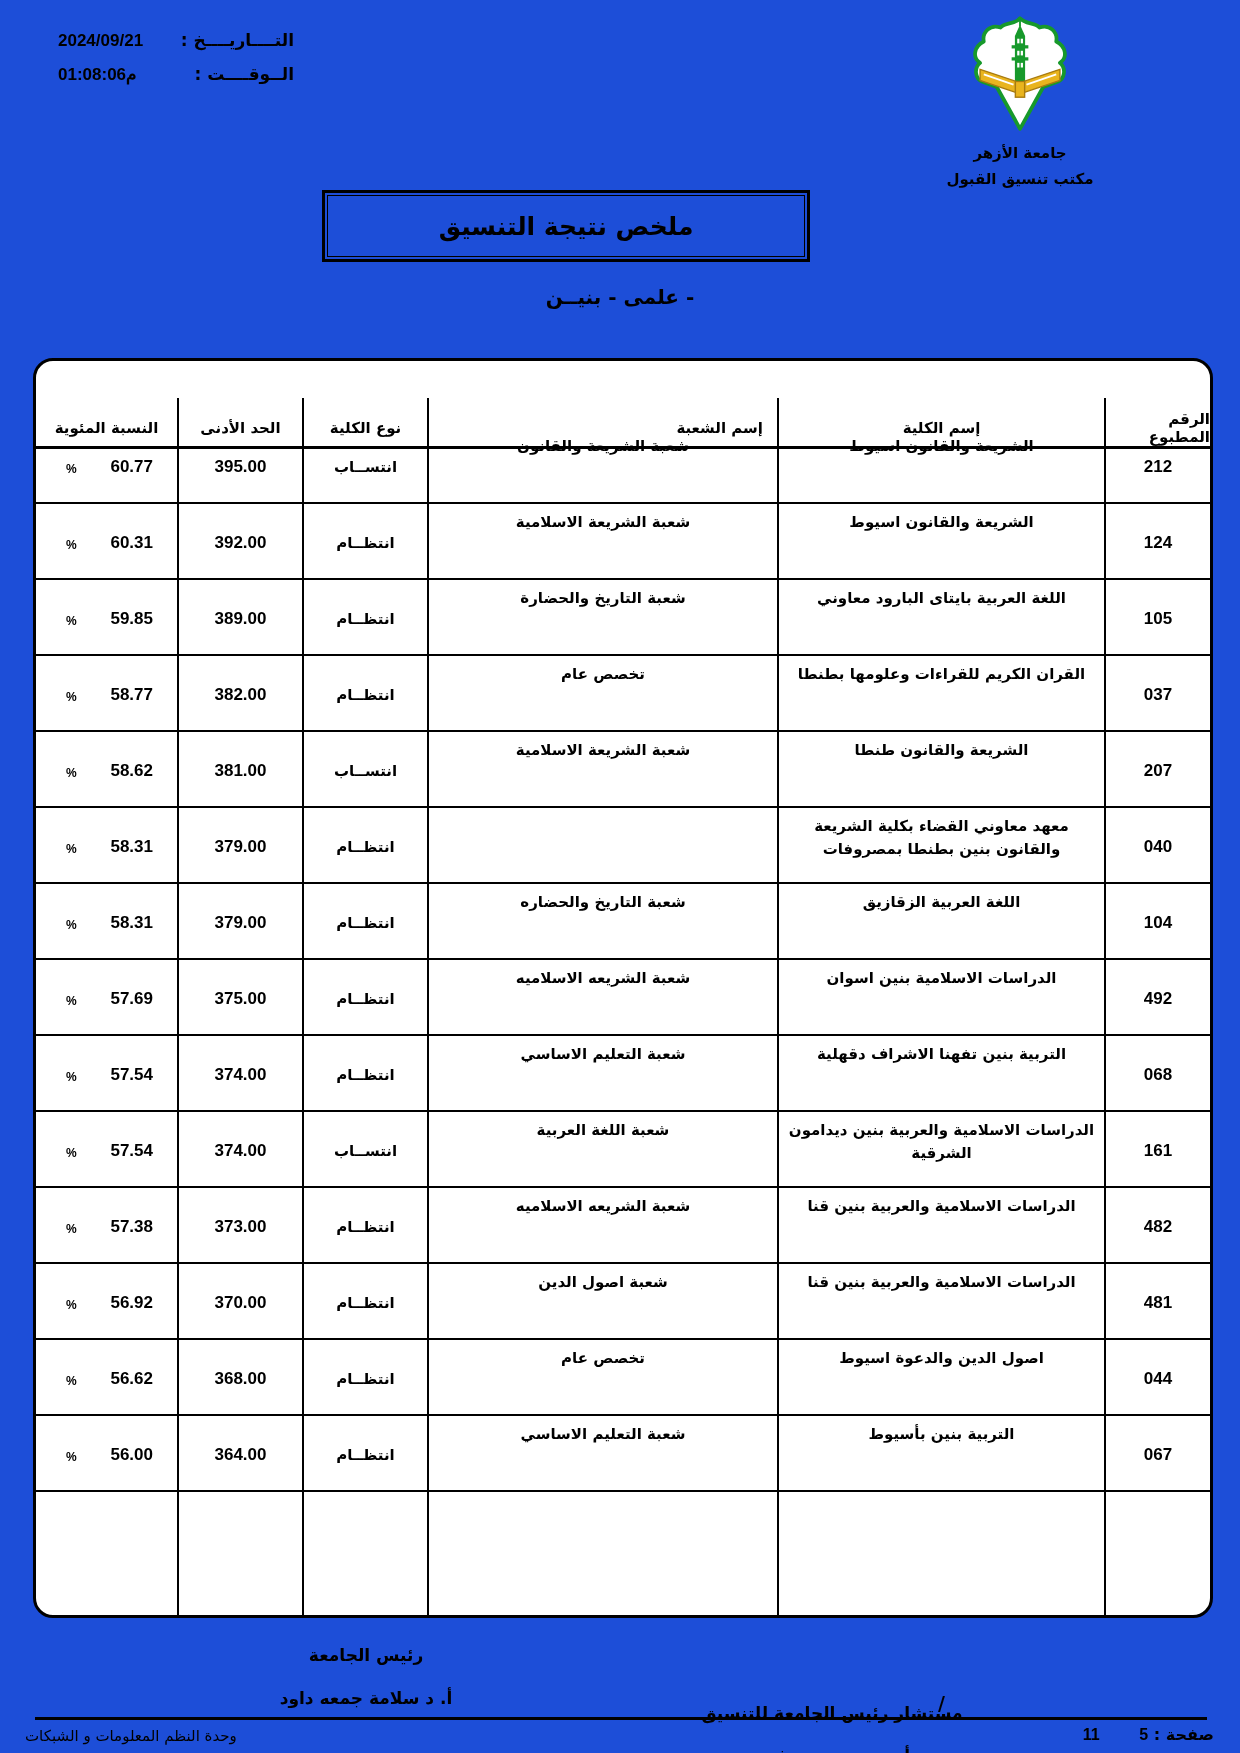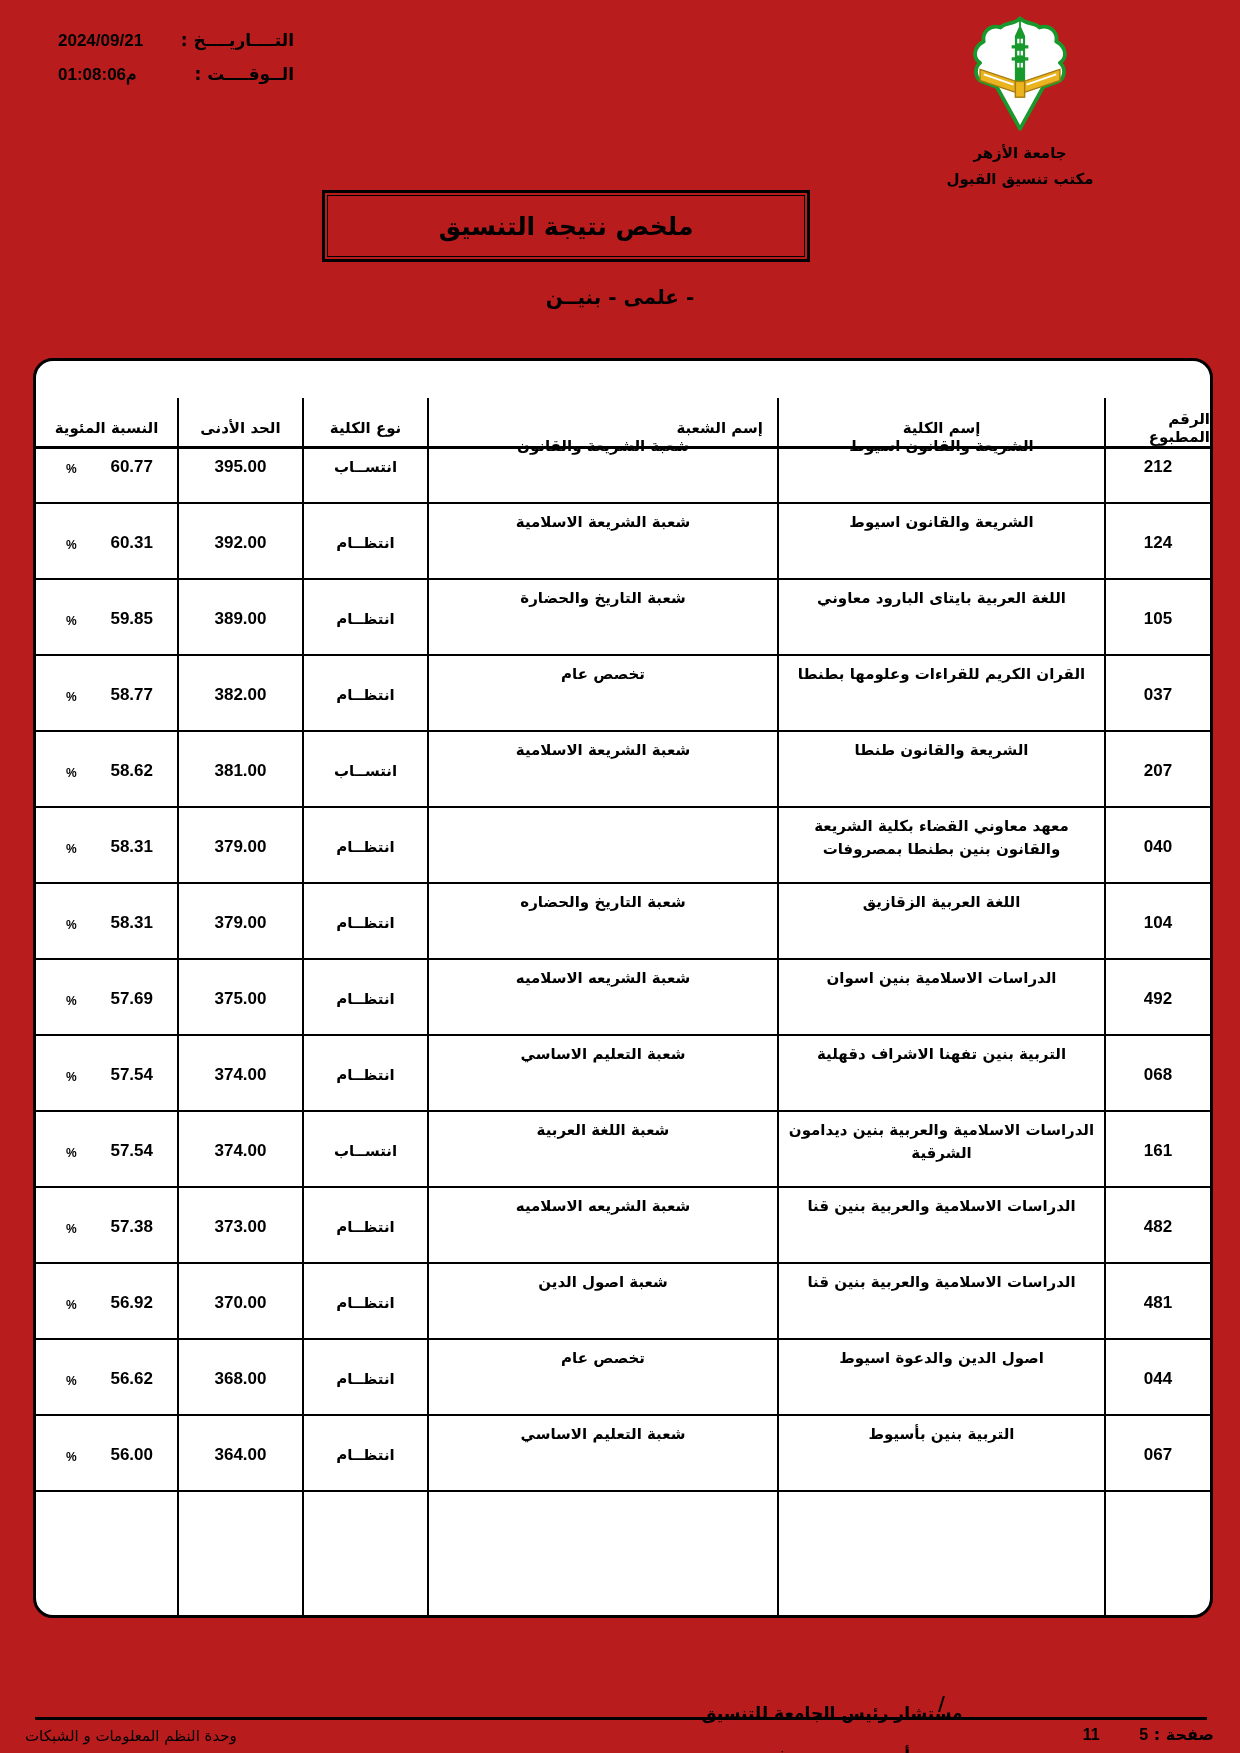--- a/index.html
+++ b/index.html
@@ -1,16 +1,16 @@
 <!DOCTYPE html>
 <html lang="ar"><head>
 <meta charset="utf-8">
 <style>
   html,body{margin:0;padding:0;background:#fff;}
-  .page{position:relative;width:1240px;height:1753px;background:#b91c1c;overflow:hidden;
+  .page{position:relative;width:1240px;height:1753px;background:#1d4ed8;overflow:hidden;
         font-family:"DejaVu Sans",sans-serif;color:#000;}
   
   .datetime{position:absolute;top:30px;left:58px;width:236px;}
   .dt-row{display:flex;justify-content:space-between;align-items:baseline;margin-bottom:13px;}
   .dt-label{direction:rtl;font-size:17px;font-weight:700;}
   .dt-value{direction:ltr;font-size:17px;font-weight:700;font-family:"Liberation Sans",sans-serif;}
   
   .brand{position:absolute;top:12px;right:132px;width:176px;text-align:center;direction:rtl;}
   .brand svg{display:block;margin:0 auto;}
   .org-line{font-size:15px;font-weight:700;margin-top:8px;}
@@ -299,20 +299,24 @@
       <div class="td"></div>
       <div class="td"></div>
       <div class="td"></div>
     </div>
   </div>
 
   <div class="sig sig-right">
     <div class="sig-title">مستشار رئيس الجامعة للتنسيق</div>
     <div class="sig-name">أ. د محمد سيد فرج</div>
   </div>
+  <div class="sig sig-left">
+    <div class="sig-title">رئيس الجامعة</div>
+    <div class="sig-name">أ. د سلامة جمعه داود</div>
+  </div>
 
   <div class="slash">/</div>
   <div class="rule"></div>
   <div class="pageinfo">
     <span>صفحة :</span>
     <span class="pg-num pg-value">5</span>
     <span class="pg-num pg-total">11</span>
   </div>
   <div class="unit">وحدة النظم المعلومات و الشبكات</div>
 

